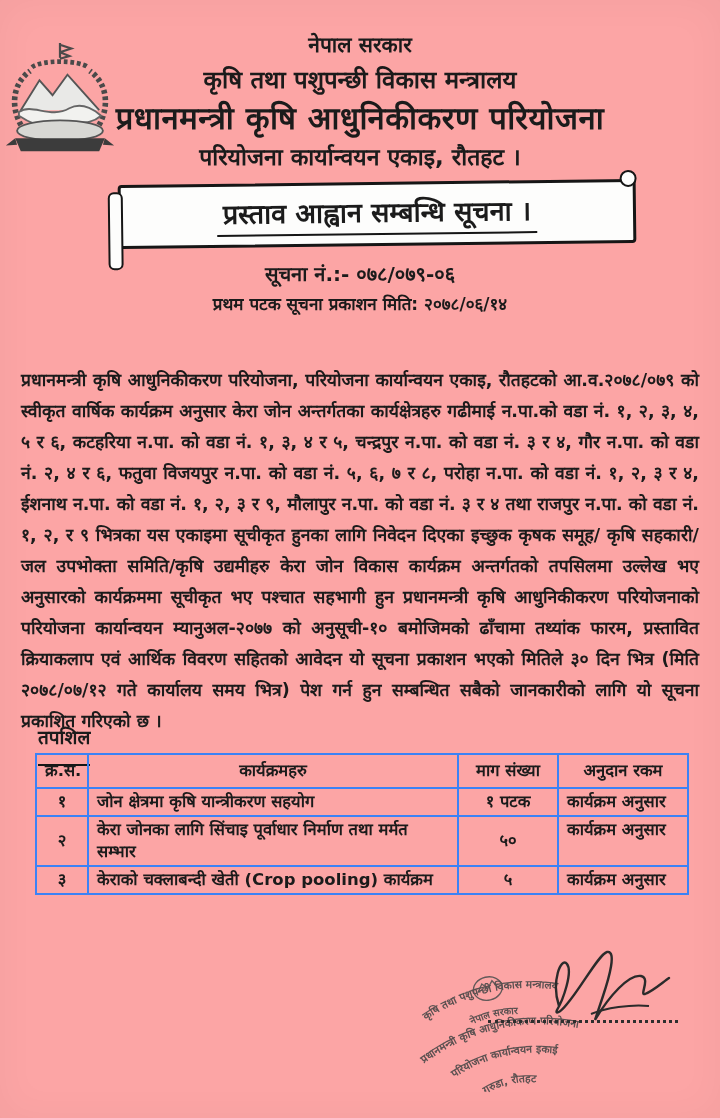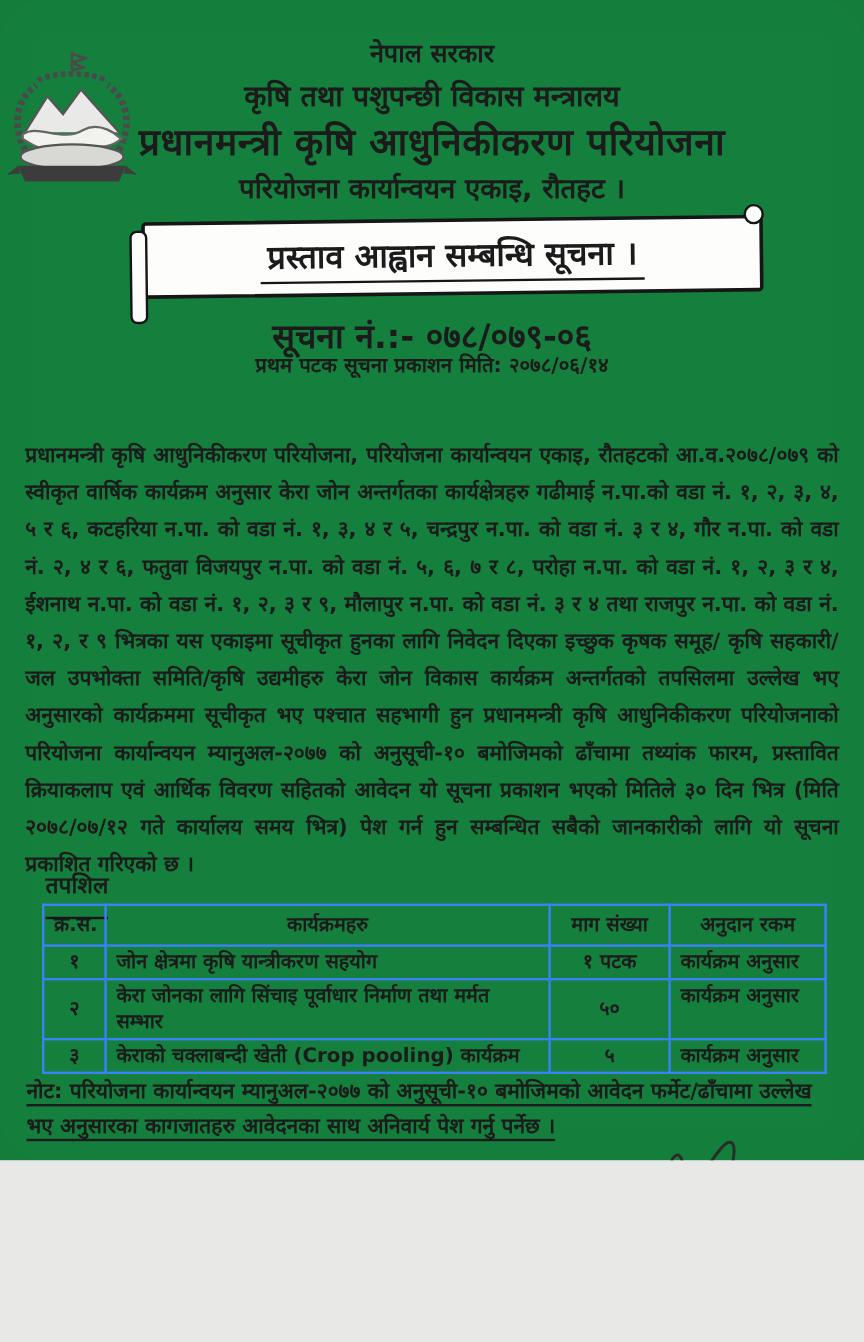--- a/index.html
+++ b/index.html
@@ -1,18 +1,18 @@
 <!DOCTYPE html>
 <html><head>
 <meta charset="utf-8">
 <style>
   html,body{margin:0;padding:0;background:#e8e8e6;}
   .page{
-    position:relative; width:720px; height:967px; margin:0 auto;
-    background:#15803d; color:#1b1b1b; overflow:hidden;
+    position:relative; width:720px; height:1118px; margin:0 auto;
+    background:#fca5a5; color:#1b1b1b; overflow:hidden;
     font-family:"DejaVu Sans", sans-serif;
     box-shadow: inset 0 0 40px rgba(0,0,0,.04);
   }
   .ctr{ text-align:center; }
   
   .hdr-gov   { position:absolute; left:0; right:0; top:30px;  font-size:21px; font-weight:700; }
   .hdr-min   { position:absolute; left:0; right:0; top:62px;  font-size:24px; font-weight:700; }
   .hdr-proj  { position:absolute; left:0; right:0; top:96px;  font-size:31px; font-weight:800; letter-spacing:.5px;}
   .hdr-unit  { position:absolute; left:0; right:0; top:140px; font-size:23px; font-weight:700; }
   .emblem    { position:absolute; left:4px; top:34px; width:112px; height:128px; }
@@ -28,21 +28,21 @@
     border:2.5px solid #161616; border-radius:6px; background:#fdfdfc;
   }
   .curl-right{
     position:absolute; right:-4px; top:-12px; width:13px; height:13px;
     border:2.5px solid #161616; border-radius:50%; background:#fdfdfc;
   }
   .banner-title{
     font-size:27px; font-weight:800; padding:0 6px 3px 6px;
     border-bottom:2.5px solid #161616;
   }
-  .notice-no  { position:absolute; left:0; right:0; top:260px; font-size:28px; font-weight:700; }
+  .notice-no  { position:absolute; left:0; right:0; top:260px; font-size:20px; font-weight:700; }
   .notice-date{ position:absolute; left:0; right:0; top:292px; font-size:17px; font-weight:700; }
   
   .body-par{
     position:absolute; left:8px; top:352px; width:678px; margin:13px;
     font-size:17.5px; line-height:31px; font-weight:600; text-align:justify;
   }
   .contact{
     position:absolute; left:80px; top:646px; width:560px; margin:0;
     font-size:16.5px; line-height:26px; font-weight:600; font-style:italic; text-align:center;
   }
@@ -148,21 +148,20 @@
       </tr>
       <tr>
         <td class="c-sn">३</td>
         <td class="c-prog">केराको चक्लाबन्दी खेती (Crop pooling) कार्यक्रम</td>
         <td class="c-qty">५</td>
         <td class="c-grant">कार्यक्रम अनुसार</td>
       </tr>
     </tbody>
   </table>
 
-  <p class="note-par">नोट: परियोजना कार्यान्वयन म्यानुअल-२०७७ को अनुसूची-१० बमोजिमको आवेदन फर्मेट/ढाँचामा उल्लेख भए अनुसारका कागजातहरु आवेदनका साथ अनिवार्य पेश गर्नु पर्नेछ ।</p>
 
   <svg class="stamp" viewBox="0 0 230 155">
     <defs>
       <path id="arcMin" d="M18,56 Q115,4 212,56"></path>
       <path id="arcGov" d="M72,64 Q115,48 158,64"></path>
       <path id="arcProj" d="M26,90 Q115,48 204,90"></path>
       <path id="arcUnit" d="M46,114 Q115,82 184,114"></path>
       <path id="arcLoc" d="M76,137 Q115,118 154,137"></path>
     </defs>
     <g stroke="#4f4f4f" fill="none" stroke-width="1.4">

